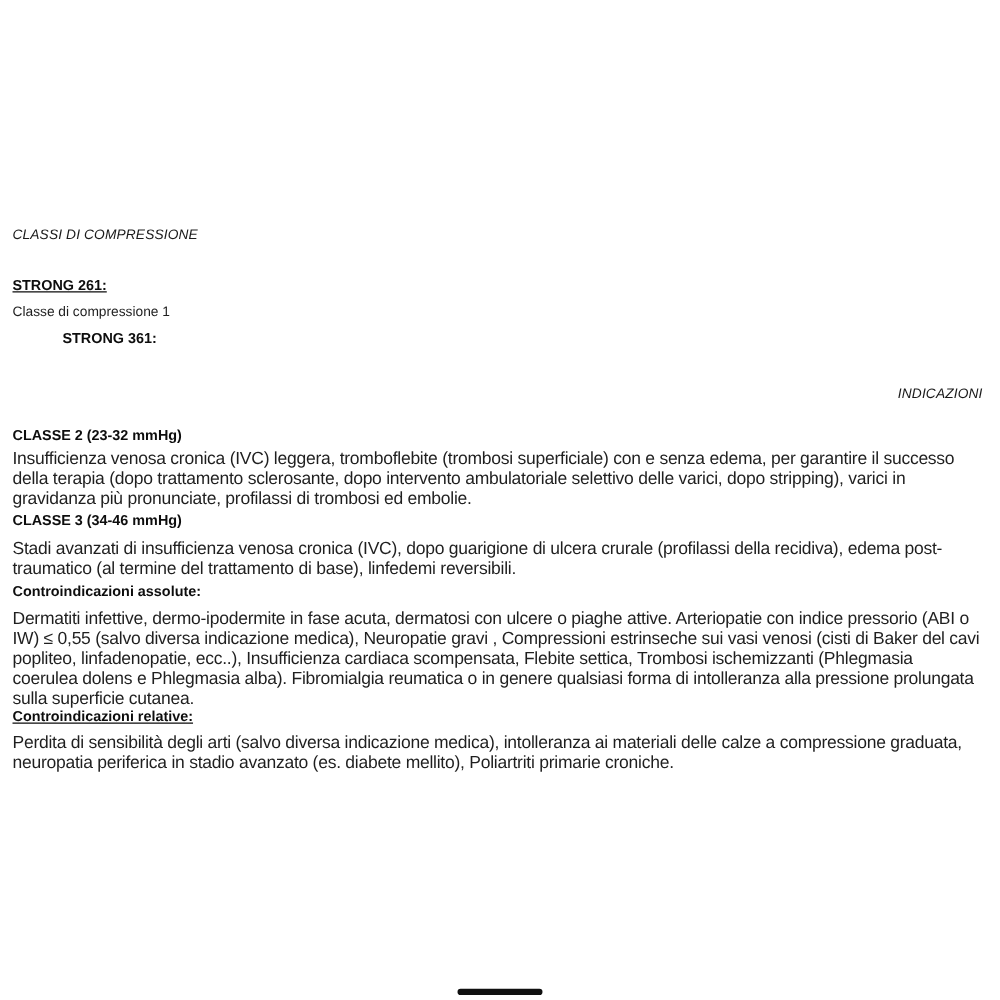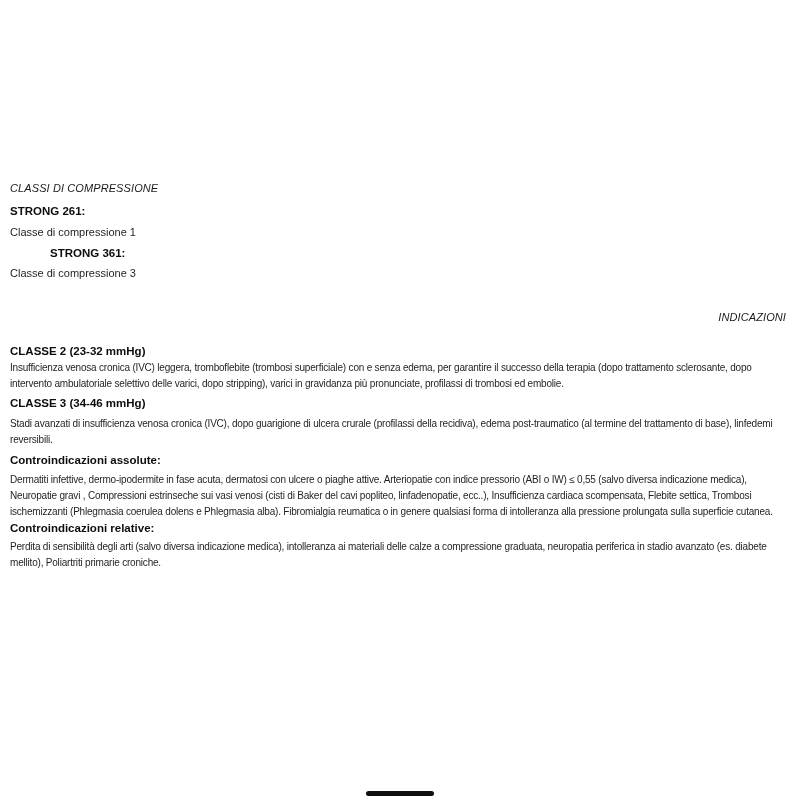--- a/index.html
+++ b/index.html
@@ -30,39 +30,39 @@
     font-size: 11.5px;
     line-height: 14px;
     color: #0d0d0d;
   }
   .val {
     font-size: 11px;
     line-height: 14px;
     color: #1f1f1f;
   }
   .para {
-    font-size: 10px;
+    font-size: 14px;
     line-height: 16px;
     color: #1f1f1f;
     letter-spacing: -0.2px;
   }
   
-  .mt-strong1   { margin-top: 9px; }
+  .mt-strong1   { margin-top: 27px; text-decoration: underline; }
   .mt-val1      { margin-top: 7px; }
   .mt-strong2   { margin-top: 7px; margin-left: 40px; }
   .mt-val2      { margin-top: 6px; }
   .mt-indic     { margin-top: 30px; text-align: right; }
   .mt-cl2       { margin-top: 20px; }
   .mt-para1     { margin-top: 2px; }
   .mt-cl3       { margin-top: 4px; }
   .mt-para2     { margin-top: 6px; }
   .mt-contro    { margin-top: 24px; }
   .mt-assol     { margin-top: 5px; }
   .mt-para3     { margin-top: 5px; }
-  .mt-relat     { margin-top: 1px; }
+  .mt-relat     { margin-top: 1px; text-decoration: underline; }
   .mt-para4     { margin-top: 4px; }
   .home-indicator {
     position: absolute;
     left: 50%;
     bottom: 4px;
     transform: translateX(-50%);
     width: 68px;
     height: 5px;
     border-radius: 3px;
     background: #101010;
@@ -73,21 +73,20 @@
 
 <div class="doc">
 
   <section>
     <h2 class="sec-h">CLASSI DI COMPRESSIONE</h2>
 
     <p class="lbl mt-strong1">STRONG 261:</p>
     <p class="val mt-val1">Classe di compressione 1</p>
 
     <p class="lbl mt-strong2">STRONG 361:</p>
-    <p class="val mt-val2">Classe di compressione 3</p>
   </section>
 
   <section>
     <h2 class="sec-h mt-indic">INDICAZIONI</h2>
 
     <p class="lbl mt-cl2">CLASSE 2 (23-32 mmHg)</p>
     <p class="para mt-para1">Insufficienza venosa cronica (IVC) leggera, tromboflebite (trombosi superficiale) con e senza edema, per garantire il successo della terapia (dopo trattamento sclerosante, dopo intervento ambulatoriale selettivo delle varici, dopo stripping), varici in gravidanza più pronunciate, profilassi di trombosi ed embolie.</p>
 
     <p class="lbl mt-cl3">CLASSE 3 (34-46 mmHg)</p>
     <p class="para mt-para2">Stadi avanzati di insufficienza venosa cronica (IVC), dopo guarigione di ulcera crurale (profilassi della recidiva), edema post-traumatico (al termine del trattamento di base), linfedemi reversibili.</p>

